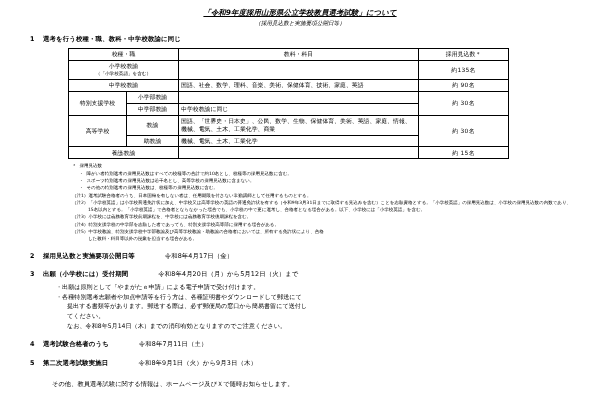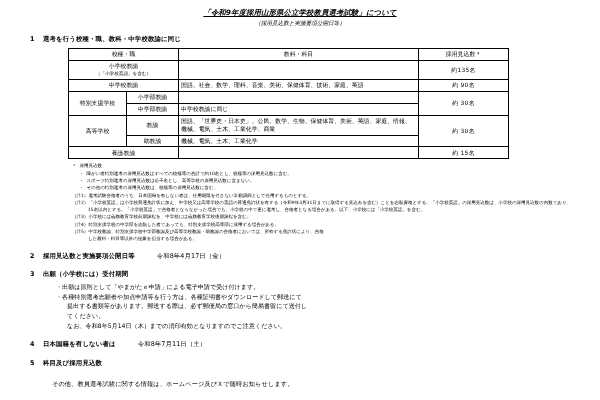--- a/index.html
+++ b/index.html
@@ -57,21 +57,21 @@
     padding-left: 8px;
   }
   .section-num {
     width: 13px;
     flex: none;
   }
   .section-title {
     letter-spacing: 0.15px;
   }
   .section-value {
-    padding-left: 22px;
+    padding-left: 30px;
     font-weight: normal;
     letter-spacing: 0.1px;
   }
 
   
   table.main-table {
     border-collapse: collapse;
     width: 440px;
     margin: 3px 0 0 46px;
     table-layout: fixed;
@@ -267,40 +267,42 @@
       <span class="section-num">2</span>
       <span class="section-title">採用見込数と実施要項公開日等</span>
       <span class="section-value">令和8年4月17日（金）</span>
     </div>
   </div>
 
   <div class="section">
     <div class="section-head">
       <span class="section-num">3</span>
       <span class="section-title">出願（小学校には）受付期間</span>
+      <span class="section-value">令和8年4月20日（月）から5月12日（火）まで</span>
     </div>
     <div class="sub-lines">
       <div class="ln">・出願は原則として「やまがたｅ申請」による電子申請で受け付けます。</div>
       <div class="ln">・各種特別選考志願者や加点申請等を行う方は、各種証明書やダウンロードして郵送にて</div>
       <div class="ln-indent">提出する書類等があります。郵送する際は、必ず郵便局の窓口から簡易書留にて送付し</div>
       <div class="ln-indent">てください。</div>
       <div class="ln-indent">なお、令和8年5月14日（木）までの消印有効となりますのでご注意ください。</div>
     </div>
   </div>
 
   <div class="section">
     <div class="section-head">
       <span class="section-num">4</span>
-      <span class="section-title">日本国籍を有しない者は</span>
+      <span class="section-title">選考試験合格者のうち</span>
       <span class="section-value">令和8年7月11日（土）</span>
     </div>
   </div>
 
   <div class="section">
     <div class="section-head">
       <span class="section-num">5</span>
-      <span class="section-title">科目及び採用見込数</span>
+      <span class="section-title">第二次選考試験実施日</span>
+      <span class="section-value">令和8年9月1日（火）から9月3日（木）</span>
     </div>
   </div>
 
   <div class="closing">その他、教員選考試験に関する情報は、ホームページ及びＸで随時お知らせします。</div>
 
 </div>
 
 </body></html>

